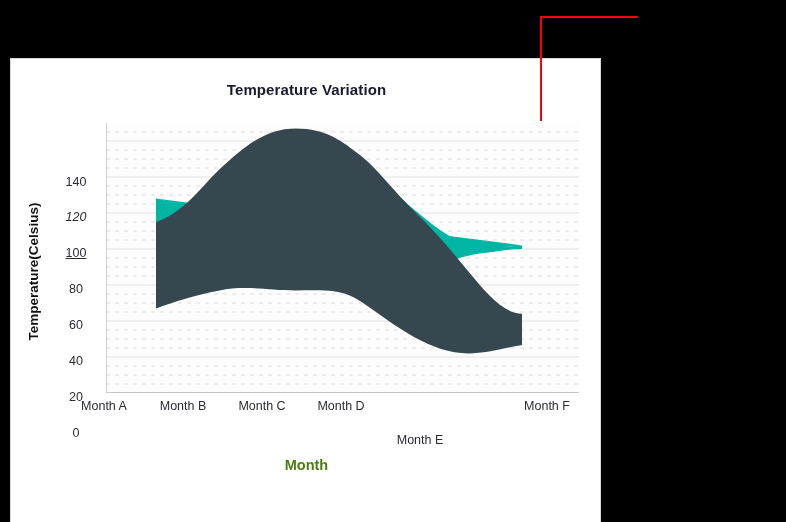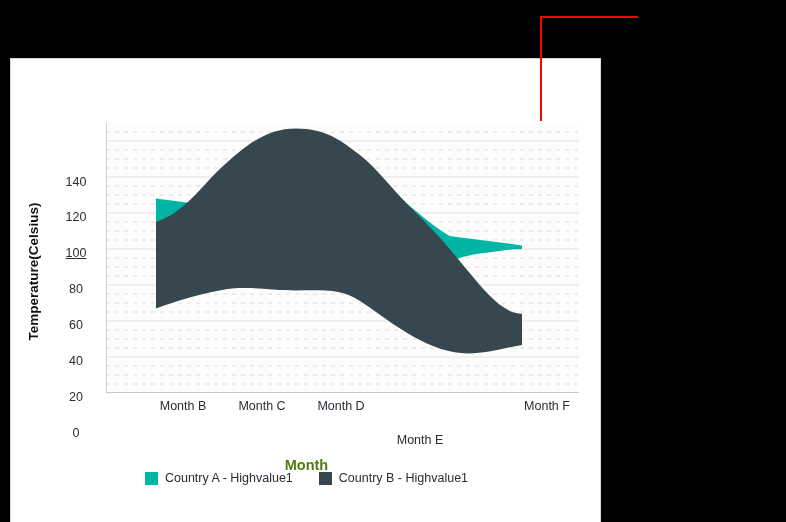--- a/index.html
+++ b/index.html
@@ -60,25 +60,26 @@
   .legend-swatch{width:13px;height:13px;display:inline-block;}
   .legend-label{font-size:12.5px;color:#2b2b35;white-space:nowrap;}
 </style>
 </head>
 <body>
 
 <div id="screen">
 
   <div id="card">
 
+    <div class="chart-title">Temperature Variation</div>
 
     <div class="axis-title-y">Temperature(Celsius)</div>
 
     <div class="ytick" style="left:44px;top:116px;">140</div>
-    <div class="ytick" style="left:44px;top:151px;">120</div>
+    <div class="ytick" style="left:44px;top:151px;font-style:italic;">120</div>
     <div class="ytick" style="left:44px;top:187px;text-decoration:underline;">100</div>
     <div class="ytick" style="left:44px;top:223px;">80</div>
     <div class="ytick" style="left:44px;top:259px;">60</div>
     <div class="ytick" style="left:44px;top:295px;">40</div>
     <div class="ytick" style="left:44px;top:331px;">20</div>
     <div class="ytick" style="left:44px;top:367px;">0</div>
 
     <div id="plot">
       <svg id="plotsvg" width="473" height="270" viewBox="0 0 473 270">
         <defs>
@@ -167,38 +168,29 @@
                    C 160,167.4 140,162 113,167.4
                    C 90,172 70,178 50,185.4
                    Z"></path>
         </g>
 
         <line x1="0" y1="0" x2="0" y2="270" stroke="#bdbdbd" stroke-width="1.4"></line>
         <line x1="0" y1="270" x2="473" y2="270" stroke="#bdbdbd" stroke-width="1.4"></line>
       </svg>
     </div>
 
+    <div class="xtick" style="left:13px;width:160px;">Month A</div>
     <div class="xtick" style="left:92px;width:160px;">Month B</div>
     <div class="xtick" style="left:171px;width:160px;text-align:center;">Month C</div>
     <div class="xtick" style="left:250px;width:160px;">Month D</div>
     <div class="xtick" style="left:329px;width:160px;margin-top:34px;">Month E</div>
     <div class="xtick" style="left:408px;width:160px;padding-left:48px;">Month F</div>
 
     <div class="axis-title-x">Month</div>
 
-    <div id="legend">
-      <div class="legend-item">
-        <span class="legend-swatch" style="background:#00B5A3;"></span>
-        <span class="legend-label">Country A - Highvalue1</span>
-      </div>
-      <div class="legend-item">
-        <span class="legend-swatch" style="background:#37474F;"></span>
-        <span class="legend-label">Country B - Highvalue1</span>
-      </div>
-    </div>
 
   </div>
 
   <svg id="annotation">
     <polyline points="638,17 541,17 541,121" fill="none" stroke="#FF0000" stroke-width="2"></polyline>
   </svg>
 
 </div>
 
 </body></html>

